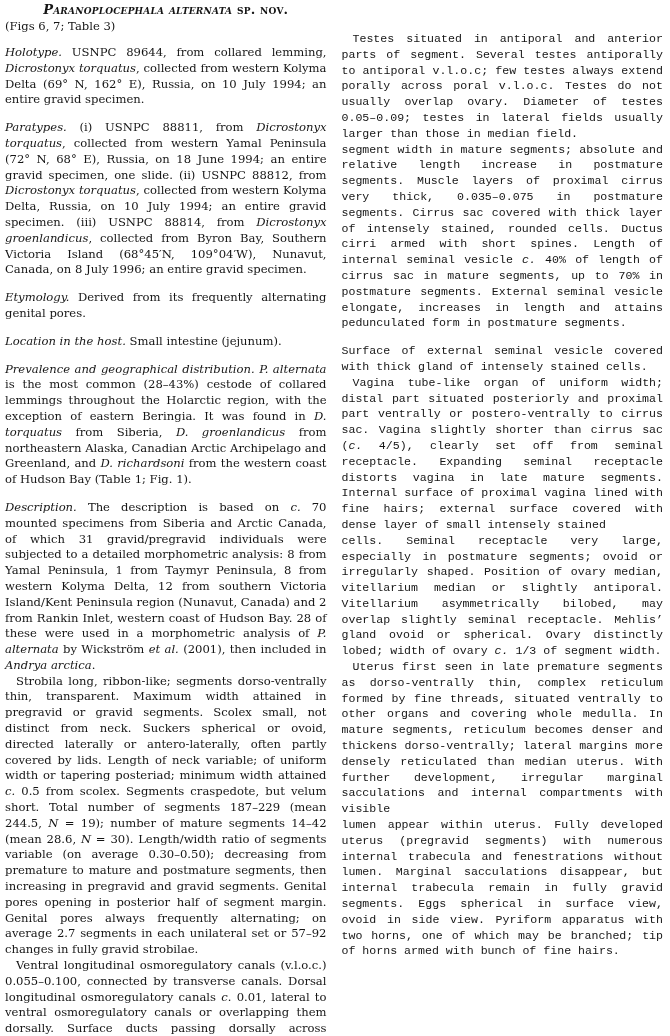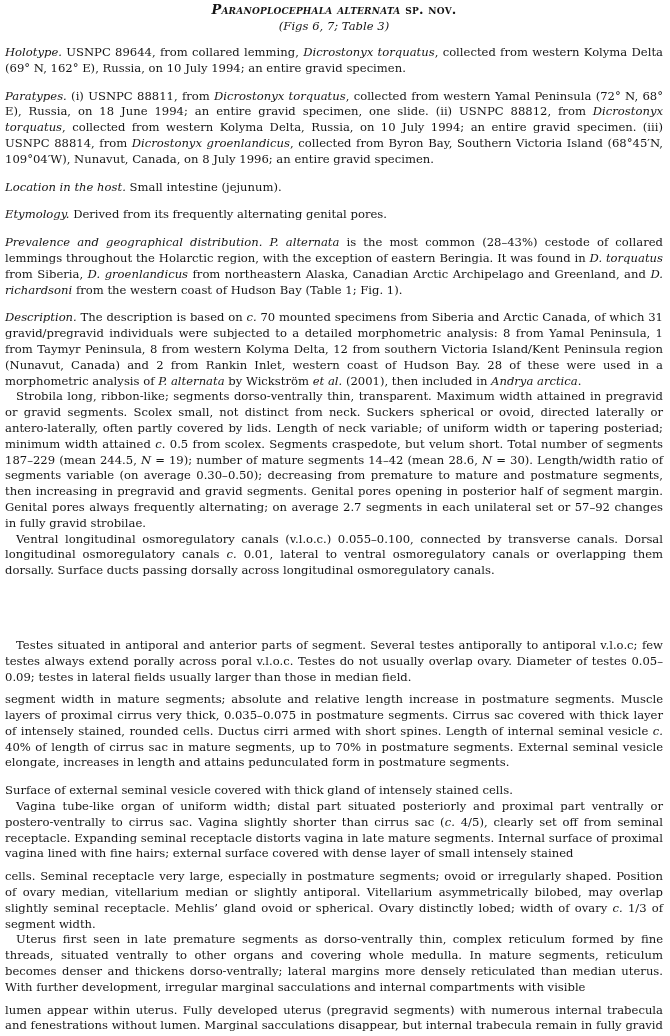--- a/index.html
+++ b/index.html
@@ -15,67 +15,65 @@
     color: #151515;
     font-size: 11.6px;
     line-height: 15.8px;
   }
   .page {
     box-sizing: border-box;
     width: 670px;
     height: 1036px;
     padding: 2px 7px 0 5px;
     display: flex;
-    gap: 30px;
-    flex-direction: column;
+    gap: 15px;
   }
   .col {
     flex: 1 1 0;
     min-width: 0;
   }
   .col-right {
     padding-top: 29px;
+    font-family: Liberation Mono, monospace;
   }
   .article-title {
     font-size: 13px;
     text-align: center;
     margin: 0 0 1px 0;
     line-height: 16px;
     letter-spacing: 0.2px;
   }
   .subtitle {
-    text-align: center;
-    font-style: italic;
     margin: 0 0 2px 0;
     line-height: 14px;
   }
   p.para {
     margin: 0;
     text-align: justify;
   }
   p.front { margin-top: 12px; }
   p.indent { text-indent: 11px; }
-  p.cont { margin-top: 7px; }
+  p.cont { margin-top: 0; }
   p.cont-lg { margin-top: 12px; }
   .it { font-style: italic; }
   .bd { font-weight: bold; }
   .sc { font-variant: small-caps; }
 </style>
 </head>
 <body>
 
 <div class="page">
   <div class="col col-left">
     <h1 class="article-title"><span class="it bd sc">Paranoplocephala alternata</span><span class="bd sc"> sp. nov.</span></h1>
     <div class="subtitle">(Figs 6, 7; Table 3)</div>
     <div>
         <p class="para front"><span class="it ">Holotype.</span><span class=""> USNPC 89644, from collared lemming, </span><span class="it ">Dicrostonyx torquatus</span><span class="">, collected from western Kolyma Delta (69° N, 162° E), Russia, on 10 July 1994; an entire gravid specimen.</span></p>
         <p class="para front"><span class="it ">Paratypes.</span><span class=""> (i) USNPC 88811, from </span><span class="it ">Dicrostonyx torquatus</span><span class="">, collected from western Yamal Peninsula (72° N, 68° E), Russia, on 18 June 1994; an entire gravid specimen, one slide. (ii) USNPC 88812, from </span><span class="it ">Dicrostonyx torquatus</span><span class="">, collected from western Kolyma Delta, Russia, on 10 July 1994; an entire gravid specimen. (iii) USNPC 88814, from </span><span class="it ">Dicrostonyx groenlandicus</span><span class="">, collected from Byron Bay, Southern Victoria Island (68°45′N, 109°04′W), Nunavut, Canada, on 8 July 1996; an entire gravid specimen.</span></p>
+        <p class="para front"><span class="it ">Etymology.</span><span class=""> Derived from its frequently alternating genital pores.</span></p>
         <p class="para front"><span class="it ">Location in the host.</span><span class=""> Small intestine (jejunum).</span></p>
-        <p class="para front"><span class="it ">Etymology.</span><span class=""> Derived from its frequently alternating genital pores.</span></p>
         <p class="para front"><span class="it ">Prevalence and geographical distribution. P. alternata</span><span class=""> is the most common (28–43%) cestode of collared lemmings throughout the Holarctic region, with the exception of eastern Beringia. It was found in </span><span class="it ">D. torquatus</span><span class=""> from Siberia, </span><span class="it ">D. groenlandicus</span><span class=""> from northeastern Alaska, Canadian Arctic Archipelago and Greenland, and </span><span class="it ">D. richardsoni</span><span class=""> from the western coast of Hudson Bay (Table 1; Fig. 1).</span></p>
         <p class="para front"><span class="it ">Description.</span><span class=""> The description is based on </span><span class="it ">c.</span><span class=""> 70 mounted specimens from Siberia and Arctic Canada, of which 31 gravid/pregravid individuals were subjected to a detailed morphometric analysis: 8 from Yamal Peninsula, 1 from Taymyr Peninsula, 8 from western Kolyma Delta, 12 from southern Victoria Island/Kent Peninsula region (Nunavut, Canada) and 2 from Rankin Inlet, western coast of Hudson Bay. 28 of these were used in a morphometric analysis of </span><span class="it ">P. alternata</span><span class=""> by Wickström </span><span class="it ">et al.</span><span class=""> (2001), then included in </span><span class="it ">Andrya arctica</span><span class="">.</span></p>
         <p class="para indent"><span class="">Strobila long, ribbon-like; segments dorso-ventrally thin, transparent. Maximum width attained in pregravid or gravid segments. Scolex small, not distinct from neck. Suckers spherical or ovoid, directed laterally or antero-laterally, often partly covered by lids. Length of neck variable; of uniform width or tapering posteriad; minimum width attained </span><span class="it ">c.</span><span class=""> 0.5 from scolex. Segments craspedote, but velum short. Total number of segments 187–229 (mean 244.5, </span><span class="it ">N</span><span class=""> = 19); number of mature segments 14–42 (mean 28.6, </span><span class="it ">N</span><span class=""> = 30). Length/width ratio of segments variable (on average 0.30–0.50); decreasing from premature to mature and postmature segments, then increasing in pregravid and gravid segments. Genital pores opening in posterior half of segment margin. Genital pores always frequently alternating; on average 2.7 segments in each unilateral set or 57–92 changes in fully gravid strobilae.</span></p>
         <p class="para indent"><span class="">Ventral longitudinal osmoregulatory canals (v.l.o.c.) 0.055–0.100, connected by transverse canals. Dorsal longitudinal osmoregulatory canals </span><span class="it ">c.</span><span class=""> 0.01, lateral to ventral osmoregulatory canals or overlapping them dorsally. Surface ducts passing dorsally across longitudinal osmoregulatory canals.</span></p>
       </div>
   </div>
   <div class="col col-right">
     <div>
         <p class="para indent"><span class="">Testes situated in antiporal and anterior parts of segment. Several testes antiporally to antiporal v.l.o.c; few testes always extend porally across poral v.l.o.c. Testes do not usually overlap ovary. Diameter of testes 0.05–0.09; testes in lateral fields usually larger than those in median field.</span></p>
         <p class="para cont"><span class="">segment width in mature segments; absolute and relative length increase in postmature segments. Muscle layers of proximal cirrus very thick, 0.035–0.075 in postmature segments. Cirrus sac covered with thick layer of intensely stained, rounded cells. Ductus cirri armed with short spines. Length of internal seminal vesicle </span><span class="it ">c.</span><span class=""> 40% of length of cirrus sac in mature segments, up to 70% in postmature segments. External seminal vesicle elongate, increases in length and attains pedunculated form in postmature segments.</span></p>

